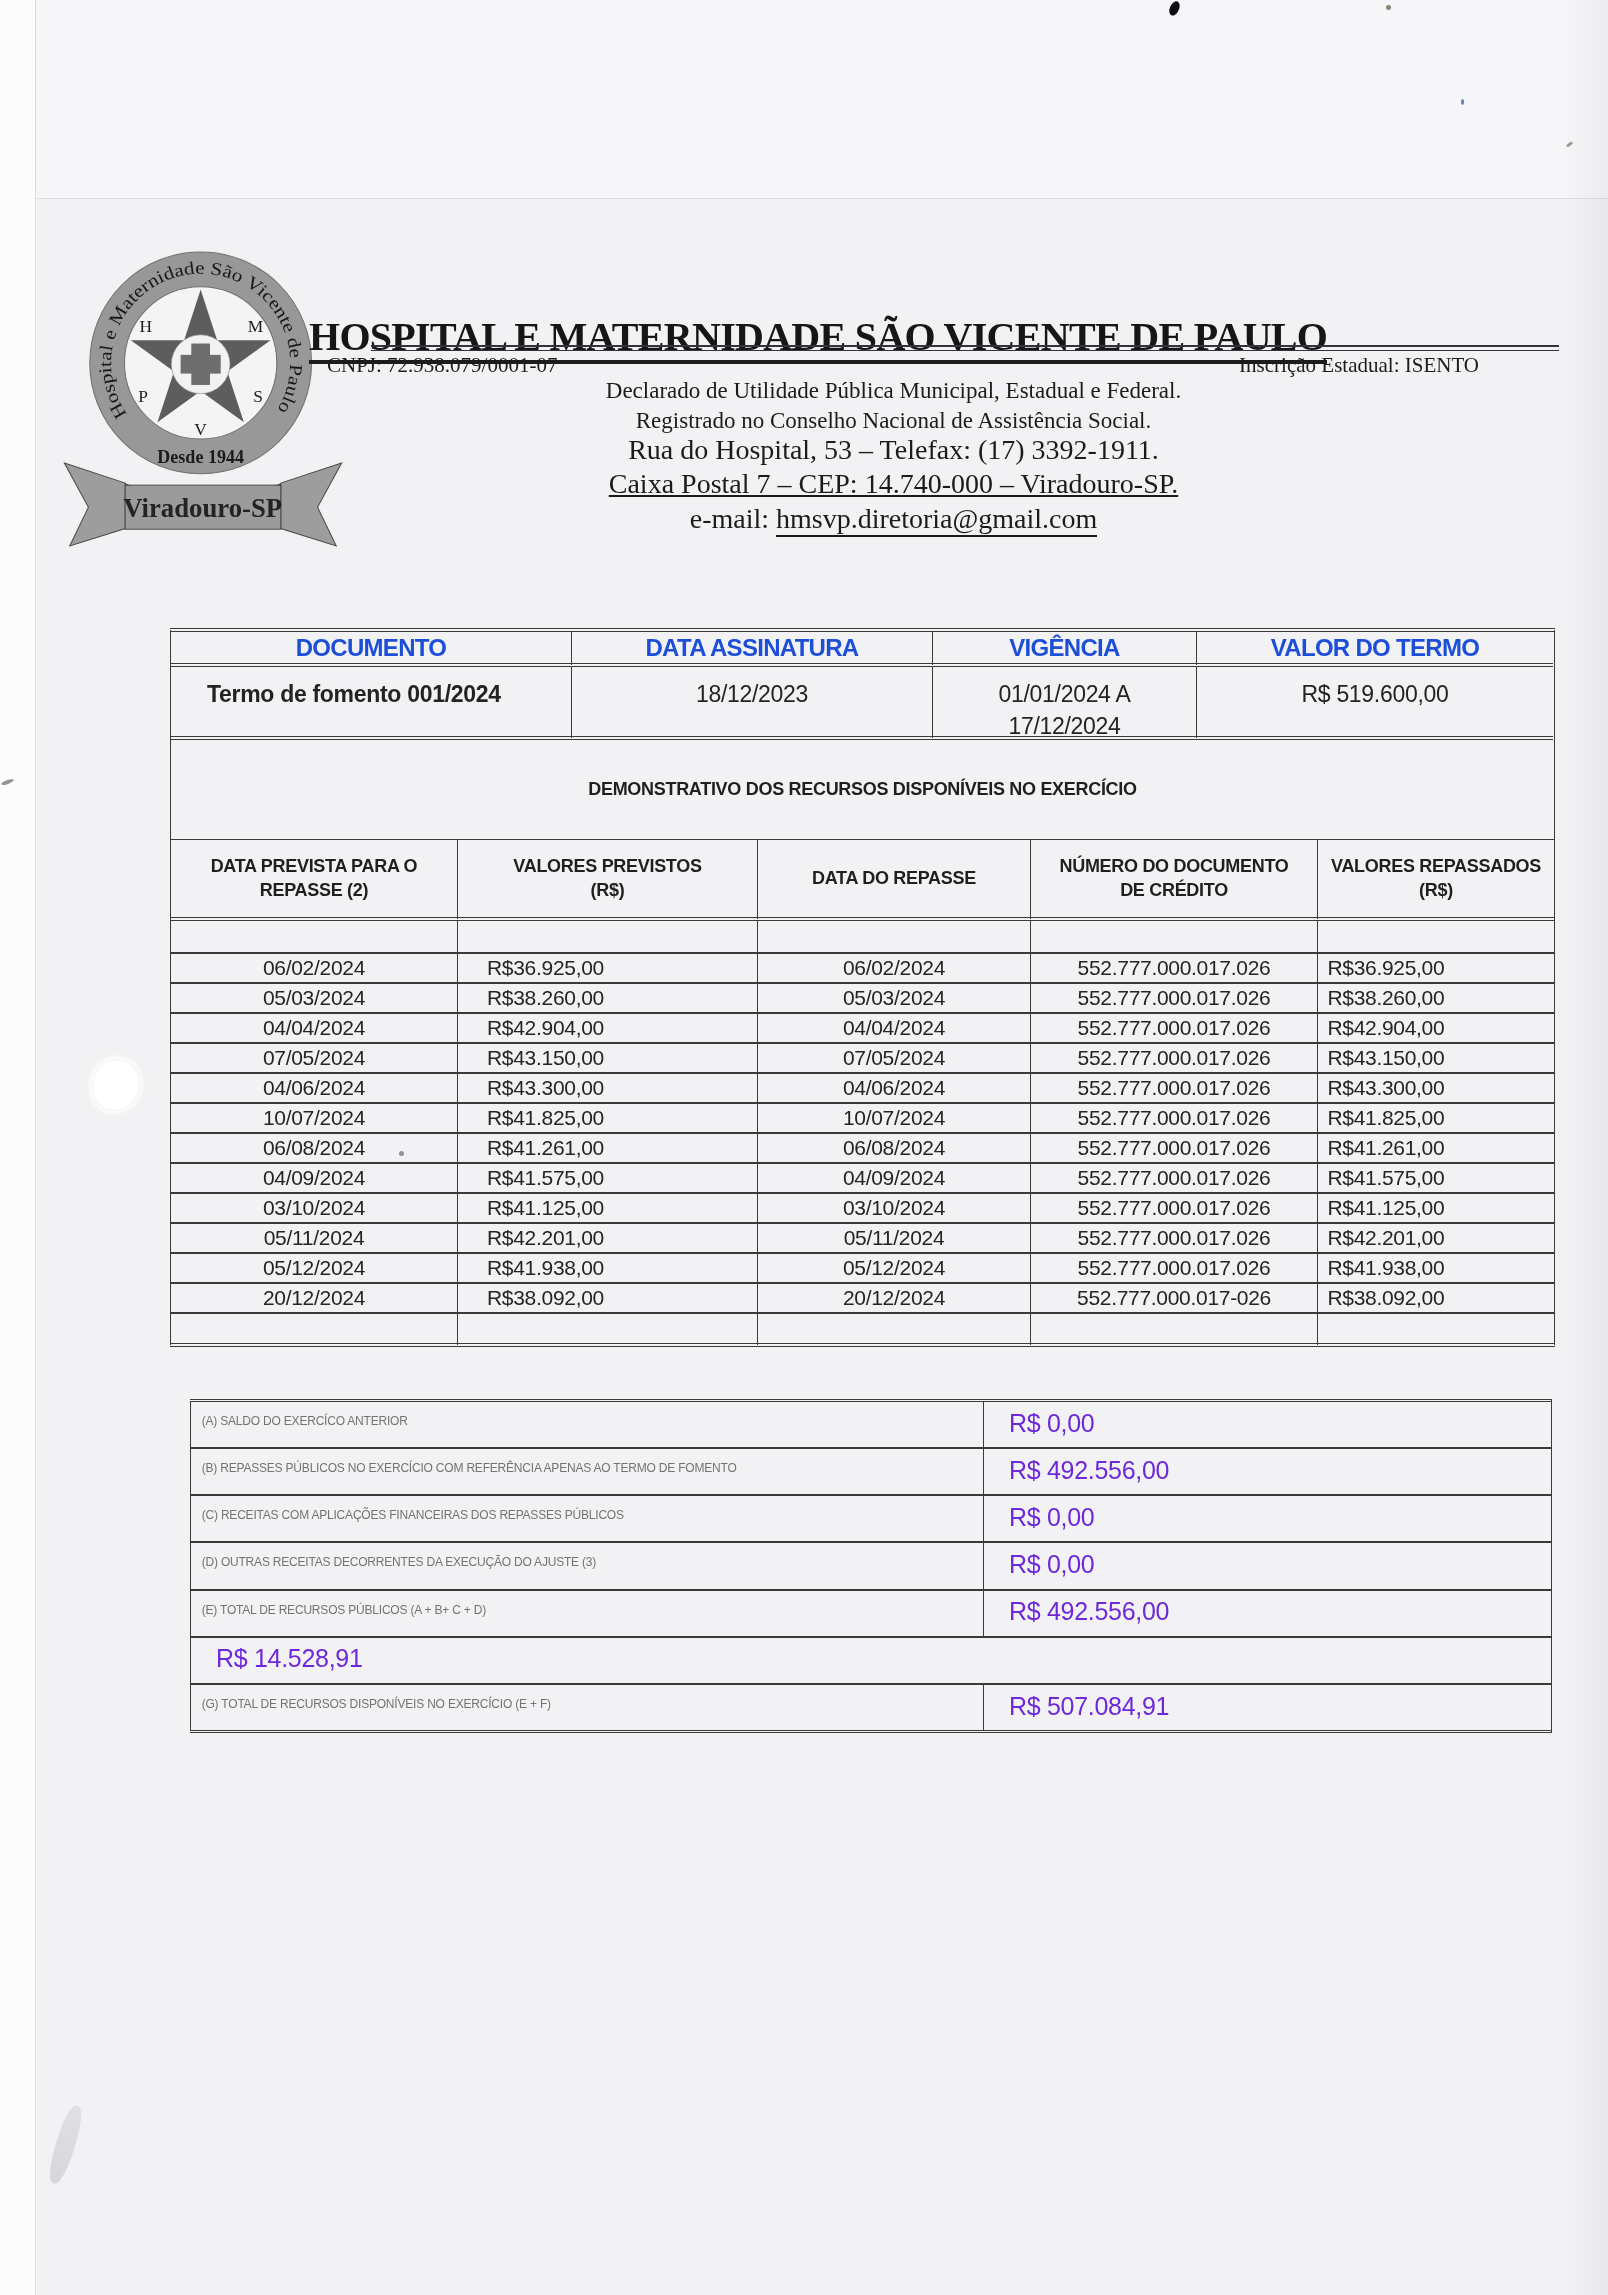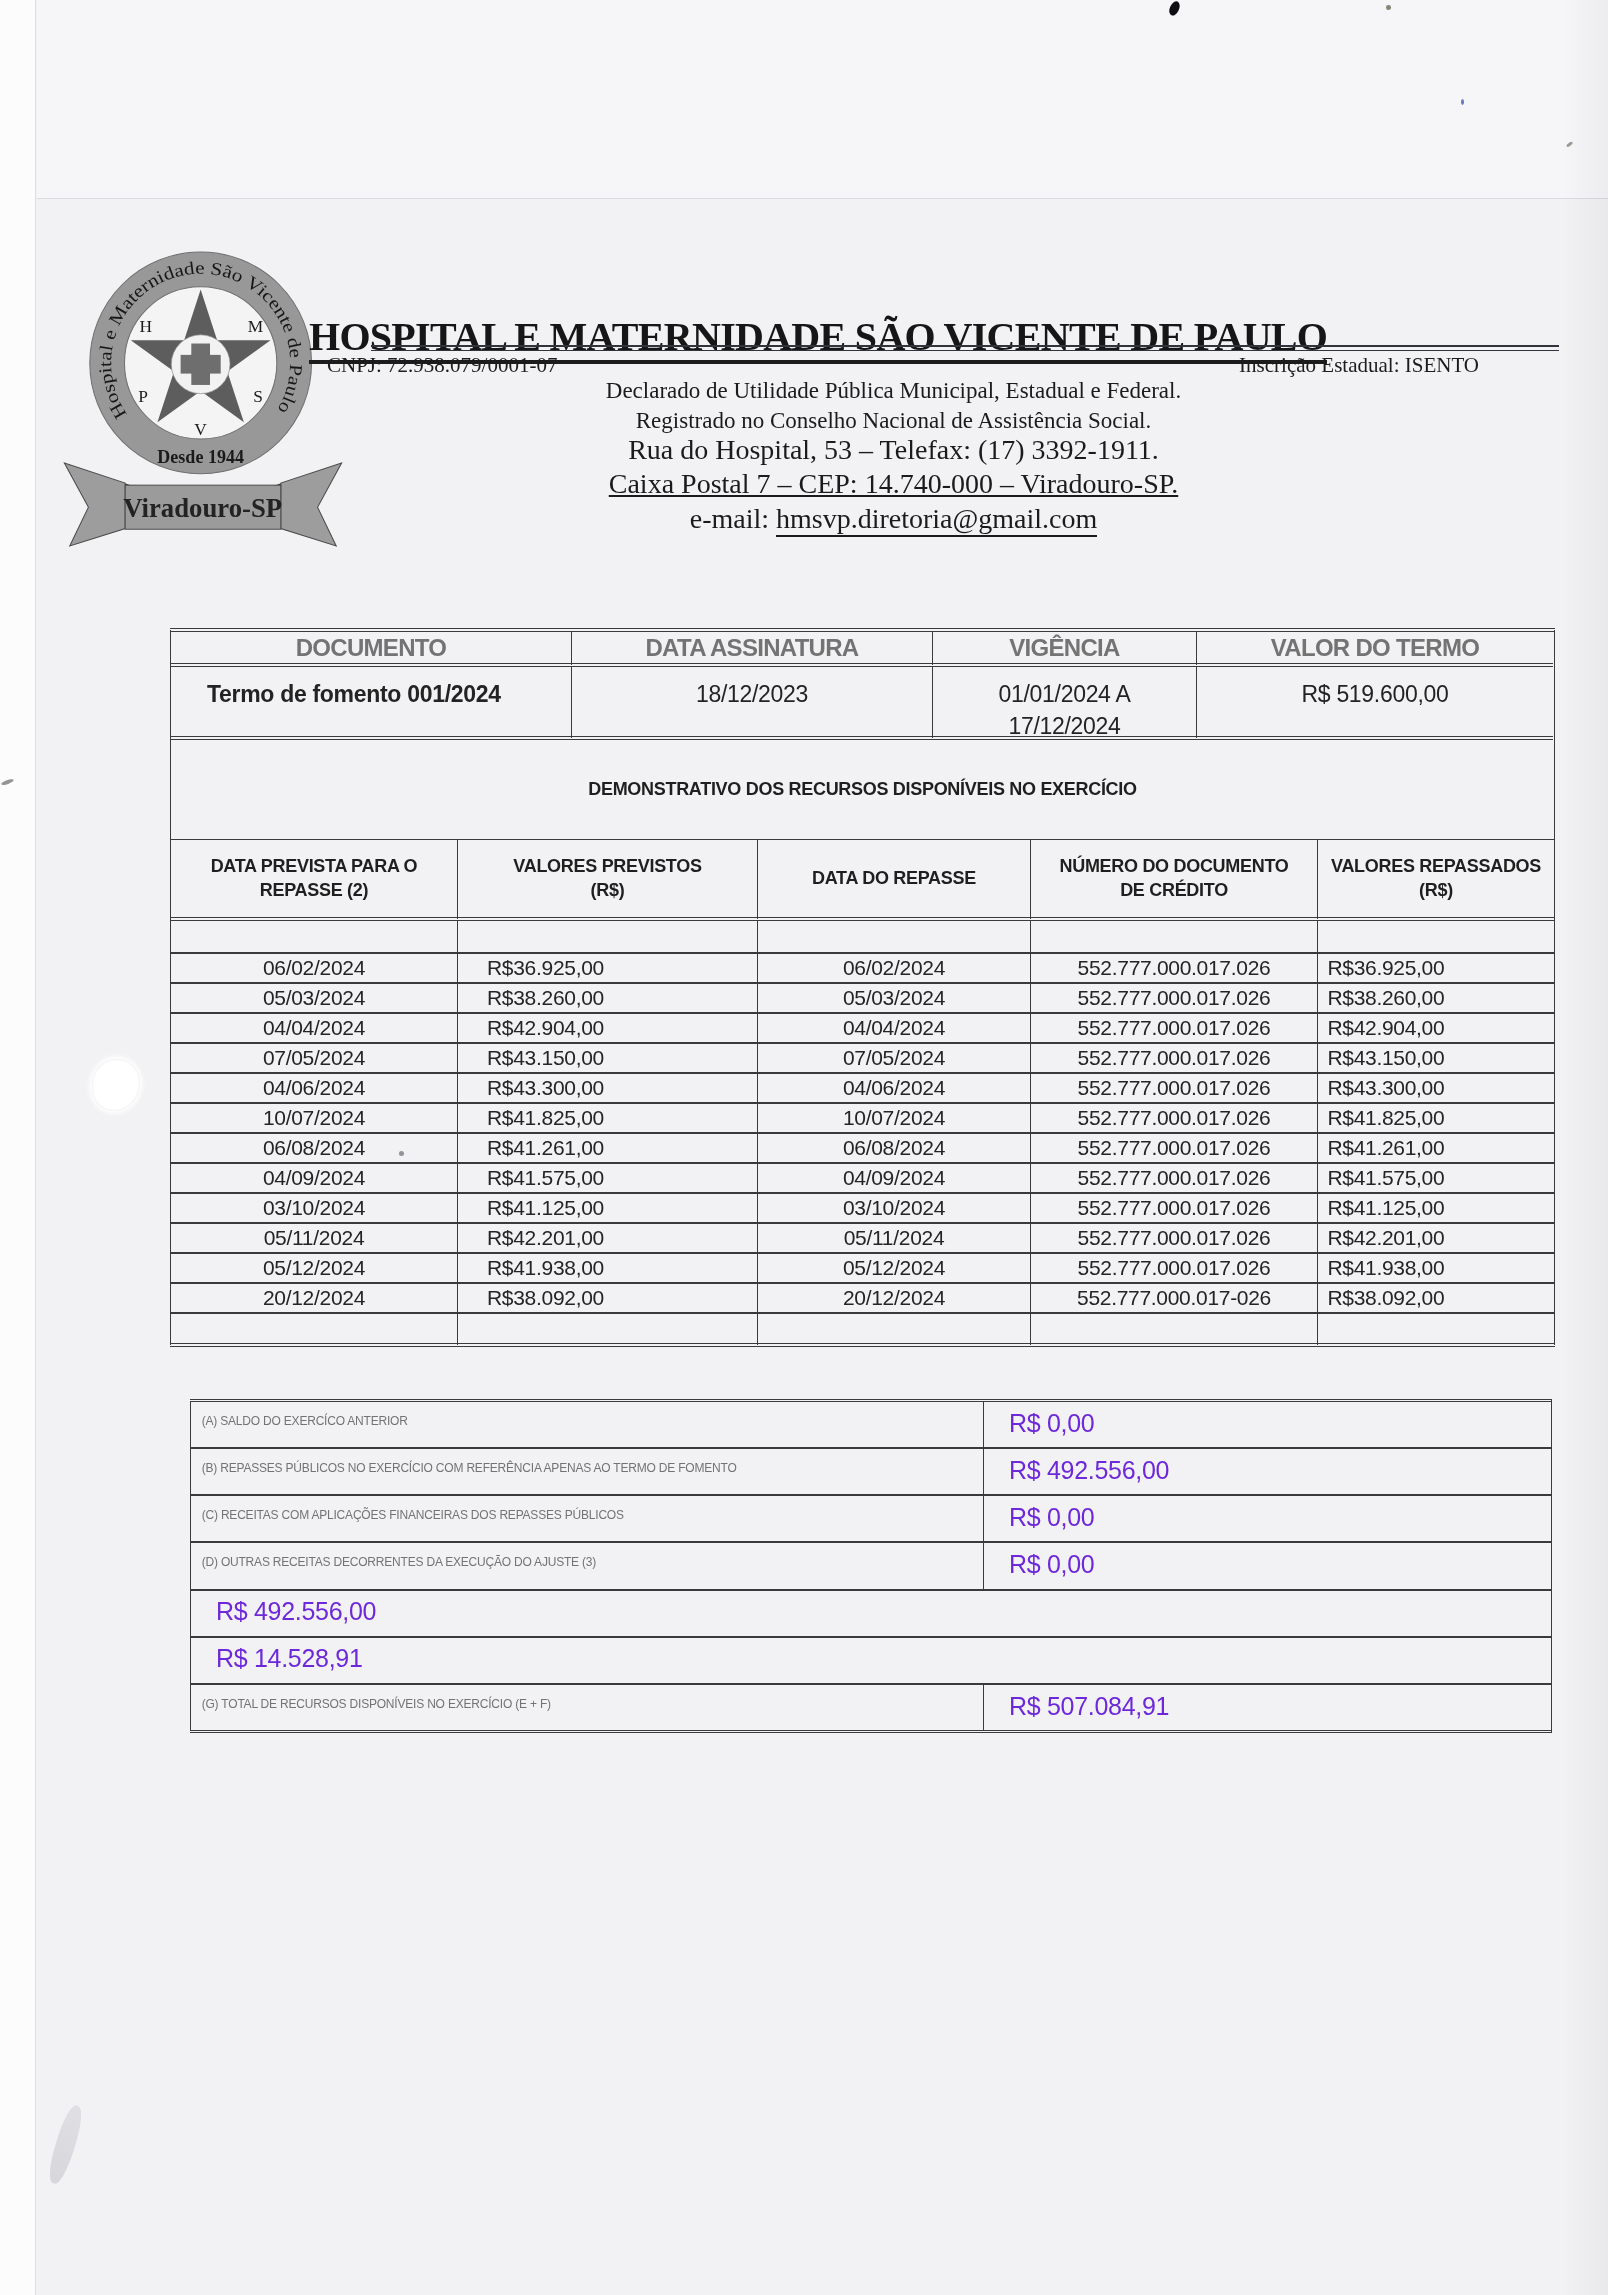--- a/index.html
+++ b/index.html
@@ -28,21 +28,21 @@
   .addr.small{font-size:23px;}
   .addr.big{font-size:28px;}
   .email-link{border-bottom:2px solid #1b1b1b;padding-bottom:0.7px;}
 
   
   .main-tables{position:absolute;left:170px;top:628px;width:1385px;height:719px;box-sizing:border-box;
     border-top:4px double #3a3a3a;border-bottom:4px double #3a3a3a;
     border-left:1.3px solid #3a3a3a;border-right:1.3px solid #3a3a3a;}
   .t1{display:grid;grid-template-columns:401px 361px 264px 356px;}
   .t1 .hcell{height:35px;box-sizing:border-box;border-right:1.3px solid #3a3a3a;border-bottom:4px double #3a3a3a;
-    display:flex;align-items:center;justify-content:center;font-weight:bold;font-size:24px;letter-spacing:-0.7px;color:#737373;}
+    display:flex;align-items:center;justify-content:center;font-weight:bold;font-size:24px;letter-spacing:-0.7px;color:#1d4ed8;}
   .t1 .hcell:nth-child(4){border-right:none;}
   .t1 .dcell{height:73px;box-sizing:border-box;border-right:1.3px solid #3a3a3a;border-bottom:4px double #3a3a3a;
     font-size:23px;padding-top:10.7px;letter-spacing:-0.3px;color:#232323;line-height:32px;}
   .t1 .dcell:nth-child(4){border-right:none;}
   .t1 .dcell.c0{padding-left:36px;font-weight:bold;}
   .t1 .dcell.ctr{text-align:center;}
   .demo-band{height:100px;box-sizing:border-box;border-bottom:1.3px solid #3a3a3a;
     display:flex;align-items:center;justify-content:center;font-weight:bold;font-size:18px;letter-spacing:-0.3px;color:#1f1f1f;}
   .t2grid{display:grid;grid-template-columns:287px 300px 273px 287px 236px;}
   .t2h .cell{height:81px;box-sizing:border-box;border-right:1.3px solid #3a3a3a;border-bottom:4px double #3a3a3a;
@@ -274,20 +274,21 @@
     </div>
     <div class="srow">
       <div class="slabel">(C) RECEITAS COM APLICAÇÕES FINANCEIRAS DOS REPASSES PÚBLICOS</div>
       <div class="svalue">R$ 0,00</div>
     </div>
     <div class="srow">
       <div class="slabel">(D) OUTRAS RECEITAS DECORRENTES DA EXECUÇÃO DO AJUSTE (3)</div>
       <div class="svalue">R$ 0,00</div>
     </div>
     <div class="srow">
+      <div class="slabel">(E) TOTAL DE RECURSOS PÚBLICOS (A + B+ C + D)</div>
       <div class="svalue">R$ 492.556,00</div>
     </div>
     <div class="srow">
       <div class="svalue">R$ 14.528,91</div>
     </div>
     <div class="srow">
       <div class="slabel">(G) TOTAL DE RECURSOS DISPONÍVEIS NO EXERCÍCIO (E + F)</div>
       <div class="svalue">R$ 507.084,91</div>
     </div>
   </div>

